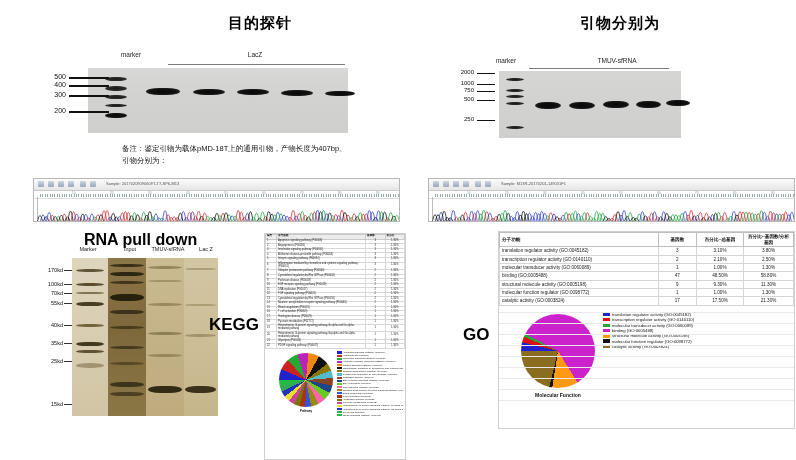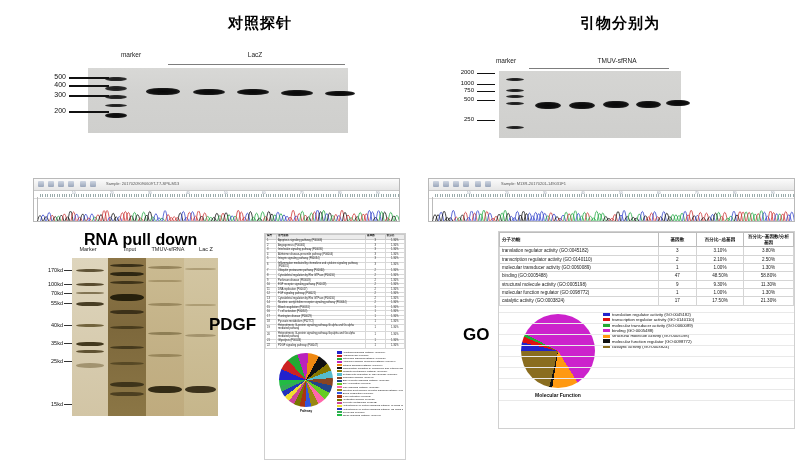--- a/index.html
+++ b/index.html
@@ -76,21 +76,21 @@
   .klg-sw{width:4.5px;height:2.2px;flex:none;}
   .klg-tx{font-size:2.5px;color:#111;white-space:nowrap;}
 
   .big-label{font-weight:bold;font-size:17px;color:#000;}
   .rna-title{font-weight:bold;font-size:16px;color:#000;}
   .rowlines{position:absolute;left:0;right:0;height:1px;background:#e9e9e9;}
 </style>
 </head>
 <body>
 
-<div class="abs panel-title" style="left:170px;top:14px;width:180px;">对照探针</div>
+<div class="abs panel-title" style="left:170px;top:14px;width:180px;">目的探针</div>
 
 <div class="abs" style="left:40px;top:48px;width:350px;height:85px;">
   <div class="lane-label" style="left:68px;top:3px;width:46px;">marker</div>
   <div class="lane-label" style="left:150px;top:3px;width:130px;">LacZ</div>
   <div class="lane-rule" style="left:128px;top:16px;width:177px;"></div>
 
   <div class="gelbox" style="left:48px;top:20px;width:260px;height:65px;">
 
     <div class="mband" style="left:17px;top:9px;width:22px;height:4px;"></div>
     <div class="mband" style="left:17px;top:18px;width:22px;height:4.5px;"></div>
@@ -141,20 +141,22 @@
   <div class="marker-tick" style="left:25px;top:32px;width:18px;height:1.2px;"></div>
   <div class="marker-txt" style="left:-8px;top:35px;width:30px;font-size:6px;">750</div>
   <div class="marker-tick" style="left:25px;top:39px;width:18px;height:1.2px;"></div>
   <div class="marker-txt" style="left:-8px;top:44px;width:30px;font-size:6px;">500</div>
   <div class="marker-tick" style="left:25px;top:48px;width:18px;height:1.2px;"></div>
   <div class="marker-txt" style="left:-8px;top:64px;width:30px;font-size:6px;">250</div>
   <div class="marker-tick" style="left:25px;top:68px;width:18px;height:1.2px;"></div>
 </div>
 
 <div class="abs caption" style="left:122px;top:143px;width:420px;">
+  <div>备注：鉴定引物为载体pMD-18T上的通用引物，产物长度为407bp。</div>
+  <div>引物分别为：</div>
 </div>
 
 <div class="chromo" style="left:33px;top:178px;width:365px;height:42px;">
   <div class="chromo-bar">
     <div class="chromo-ico" style="left:4px;"></div>
     <div class="chromo-ico" style="left:14px;"></div>
     <div class="chromo-ico" style="left:24px;"></div>
     <div class="chromo-ico" style="left:34px;"></div>
     <div class="chromo-ico" style="left:46px;"></div>
     <div class="chromo-ico" style="left:56px;"></div>
@@ -797,21 +799,21 @@
   <div class="pg-mk" style="left:-10px;top:76px;width:28px;">40kd</div>
   <div class="pg-tick" style="left:19px;top:79px;width:8px;"></div>
   <div class="pg-mk" style="left:-10px;top:94px;width:28px;">35kd</div>
   <div class="pg-tick" style="left:19px;top:97px;width:8px;"></div>
   <div class="pg-mk" style="left:-10px;top:112px;width:28px;">25kd</div>
   <div class="pg-tick" style="left:19px;top:115px;width:8px;"></div>
   <div class="pg-mk" style="left:-10px;top:155px;width:28px;">15kd</div>
   <div class="pg-tick" style="left:19px;top:158px;width:8px;"></div>
 </div>
 
-<div class="abs big-label" style="left:209px;top:315px;">PDGF</div>
+<div class="abs big-label" style="left:209px;top:315px;">KEGG</div>
 
 <div class="kegg-wrap" style="left:264px;top:233px;width:140px;height:225px;">
   <table class="ktab">
     <thead>
       <tr>
         <th style="width:8%">编号</th>
         <th style="width:64%">信号通路</th>
         <th style="width:14%">基因数</th>
         <th style="width:14%">百分比</th>
       </tr>

